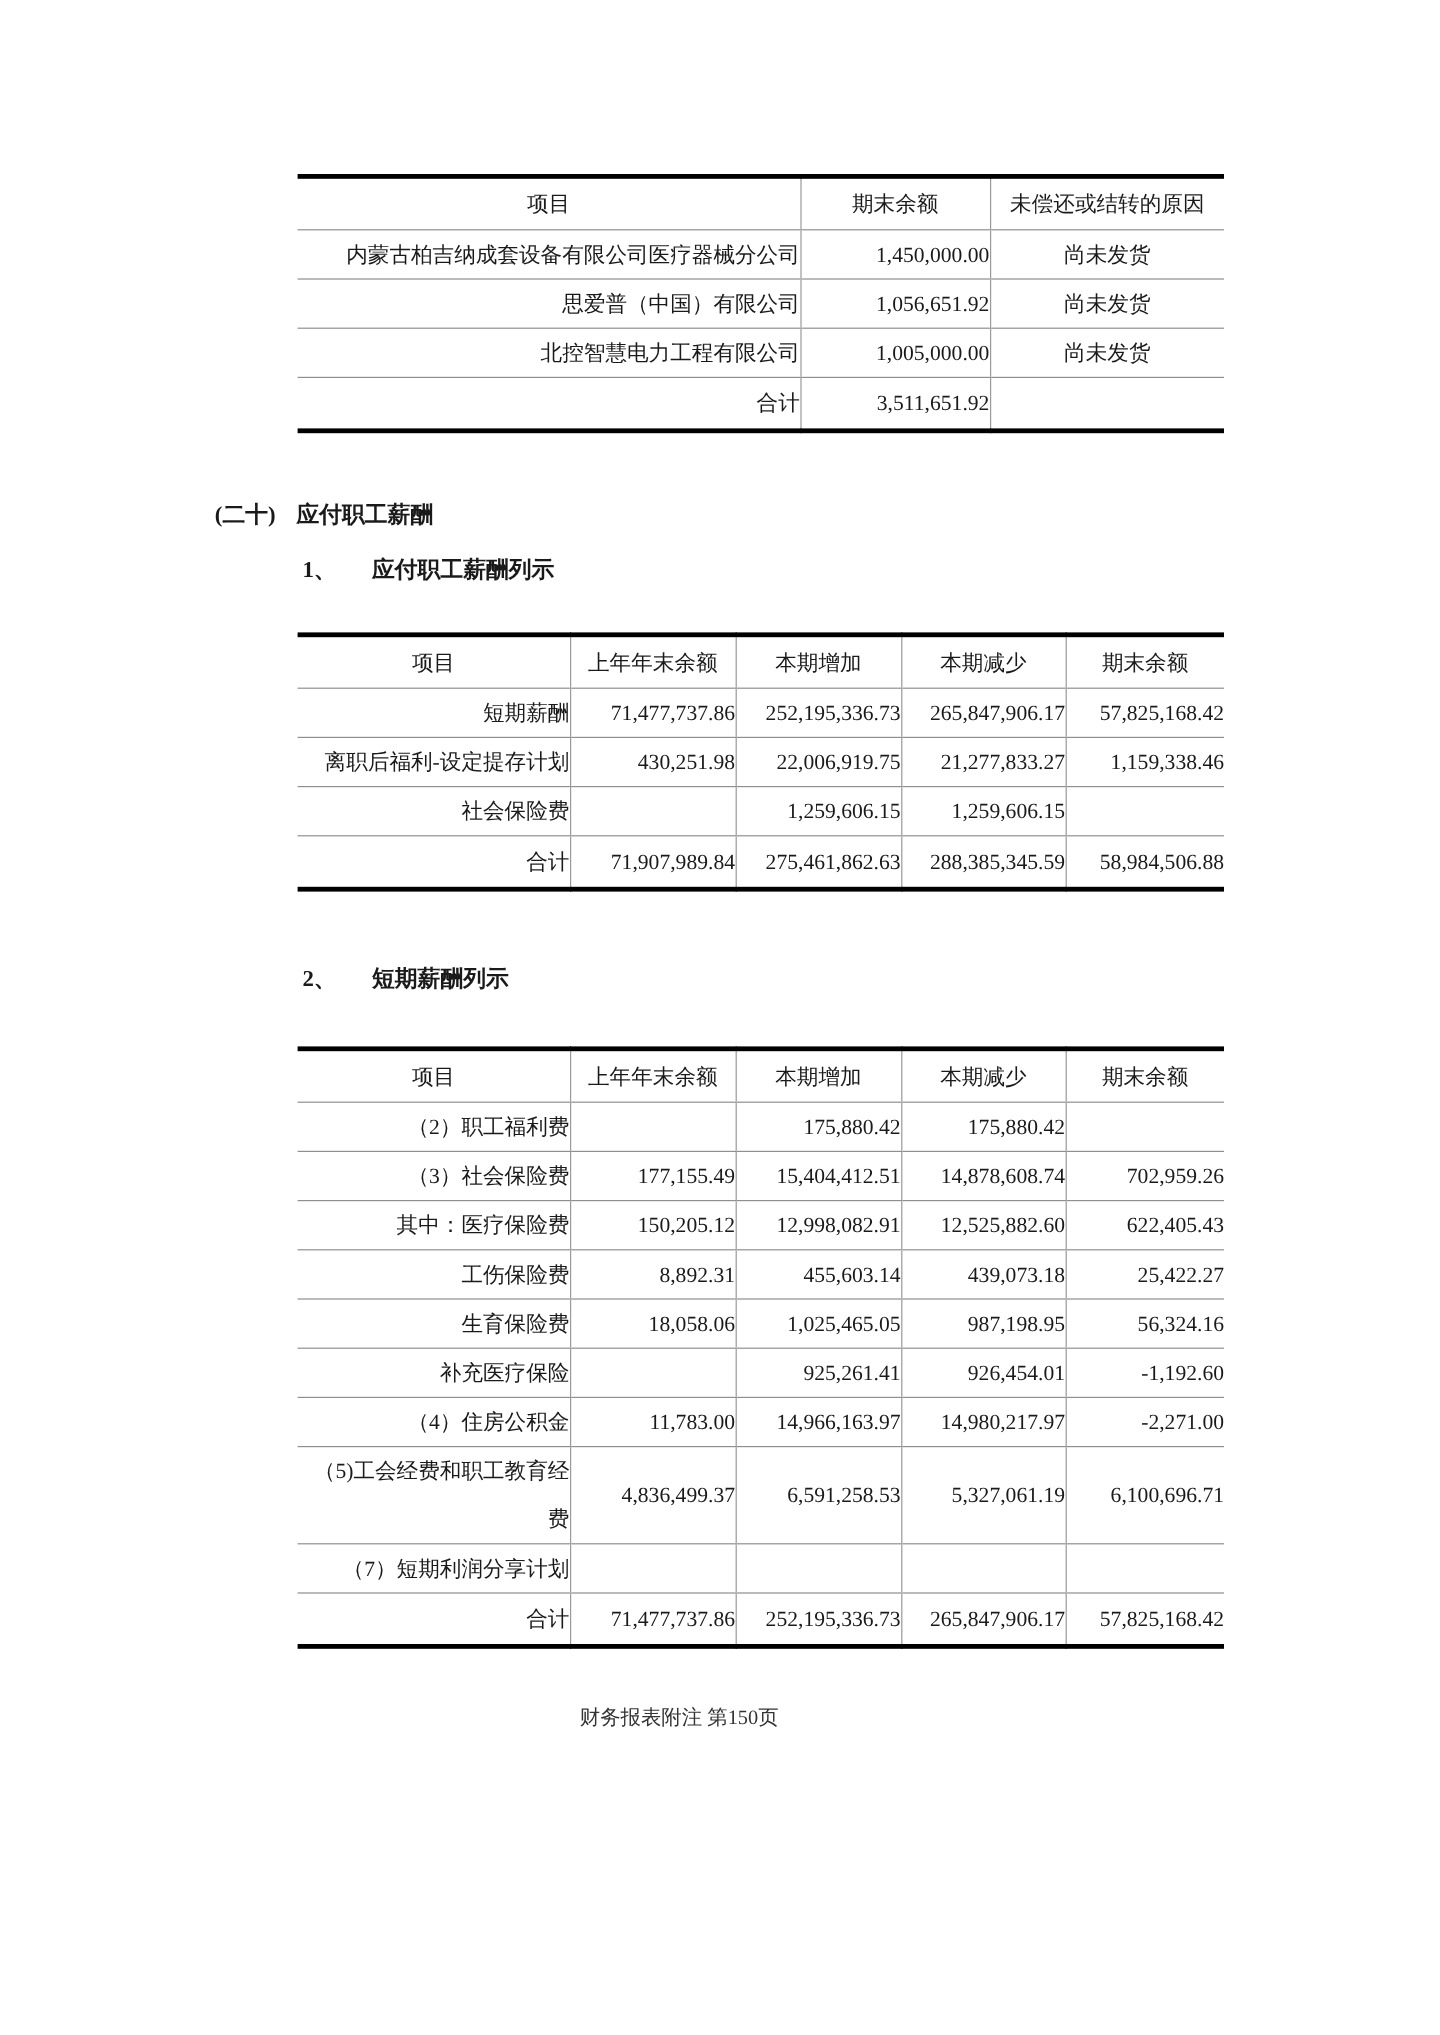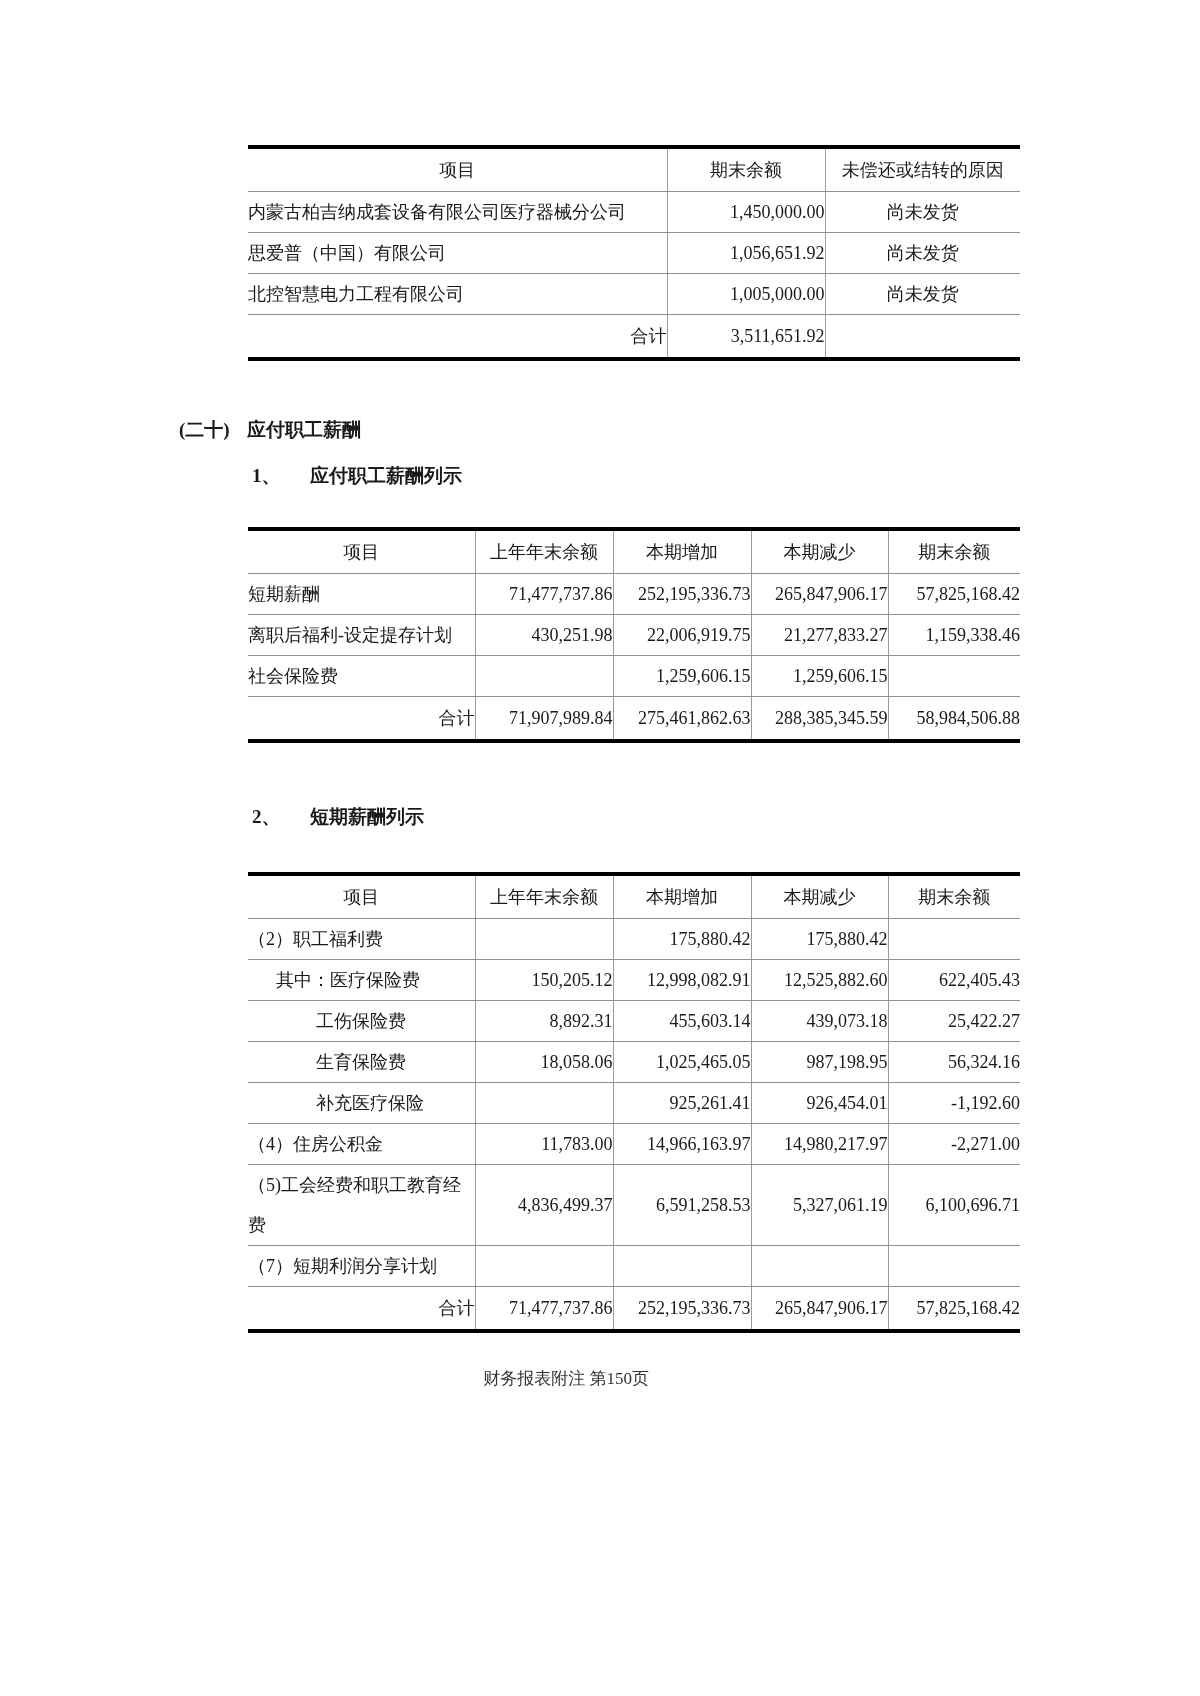--- a/index.html
+++ b/index.html
@@ -17,38 +17,38 @@
   table.doc-table th, table.doc-table td{
     border-bottom:1px solid #8f8f8f;
     line-height:40px;padding:0;
     font-weight:normal;vertical-align:middle;
     overflow:hidden;
   }
   table.doc-table th + th, table.doc-table td + td{
     border-left:1px solid #9a9a9a;
   }
   table.doc-table th{height:42px;}
-  td.a-l{text-align:left;padding-left:14px;padding-right:8px;}
+  td.a-l{text-align:right;padding-left:14px;padding-right:8px;}
   td.a-r{text-align:right;padding-right:14px;padding-left:4px;}
   td.a-c{text-align:center;margin-left:36px;}
   tr.total td:first-child{text-align:right;padding-left:0;}
   tr.total td{height:42px;}
   tr.inset1 td:first-child{padding-left:28px;}
   tr.inset2 td:first-child{padding-left:68px;}
   .t1{margin:145px 0 0 248px;width:772px;}
   .t2{margin:39px 0 0 248px;width:772px;}
   .t3{margin:43px 0 0 248px;width:772px;}
   
   .h-main{margin:57px 0 0 179px;font-size:19px;font-weight:bold;line-height:24px;display:flex;}
   .h-main .num{width:68px;flex:none;}
   .h-sub1{margin:22px 0 0 252px;font-size:19px;font-weight:bold;line-height:24px;display:flex;}
   .h-sub2{margin:62px 0 0 252px;font-size:19px;font-weight:bold;line-height:24px;display:flex;}
   .h-sub1 .num,.h-sub2 .num{width:58px;flex:none;}
   
-  .footer{margin-top:34px;width:1132px;text-align:center;font-size:17px;color:#333;}
+  .footer{margin-top:46px;width:1132px;text-align:center;font-size:17px;color:#333;}
 </style>
 </head>
 <body>
 
 <table class="doc-table t1">
   <colgroup>
     <col style="width:419px">
       <col style="width:158px">
       <col style="width:195px">
   </colgroup>
@@ -165,20 +165,27 @@
       </tr>
     </thead>
   <tbody>
       <tr>
         <td class="a-l">（2）职工福利费</td>
         <td class="a-r"></td>
         <td class="a-r">175,880.42</td>
         <td class="a-r">175,880.42</td>
         <td class="a-r"></td>
       </tr>
+      <tr>
+        <td class="a-l">（3）社会保险费</td>
+        <td class="a-r">177,155.49</td>
+        <td class="a-r">15,404,412.51</td>
+        <td class="a-r">14,878,608.74</td>
+        <td class="a-r">702,959.26</td>
+      </tr>
       <tr class="inset1">
         <td class="a-l">其中：医疗保险费</td>
         <td class="a-r">150,205.12</td>
         <td class="a-r">12,998,082.91</td>
         <td class="a-r">12,525,882.60</td>
         <td class="a-r">622,405.43</td>
       </tr>
       <tr class="inset2">
         <td class="a-l">工伤保险费</td>
         <td class="a-r">8,892.31</td>

